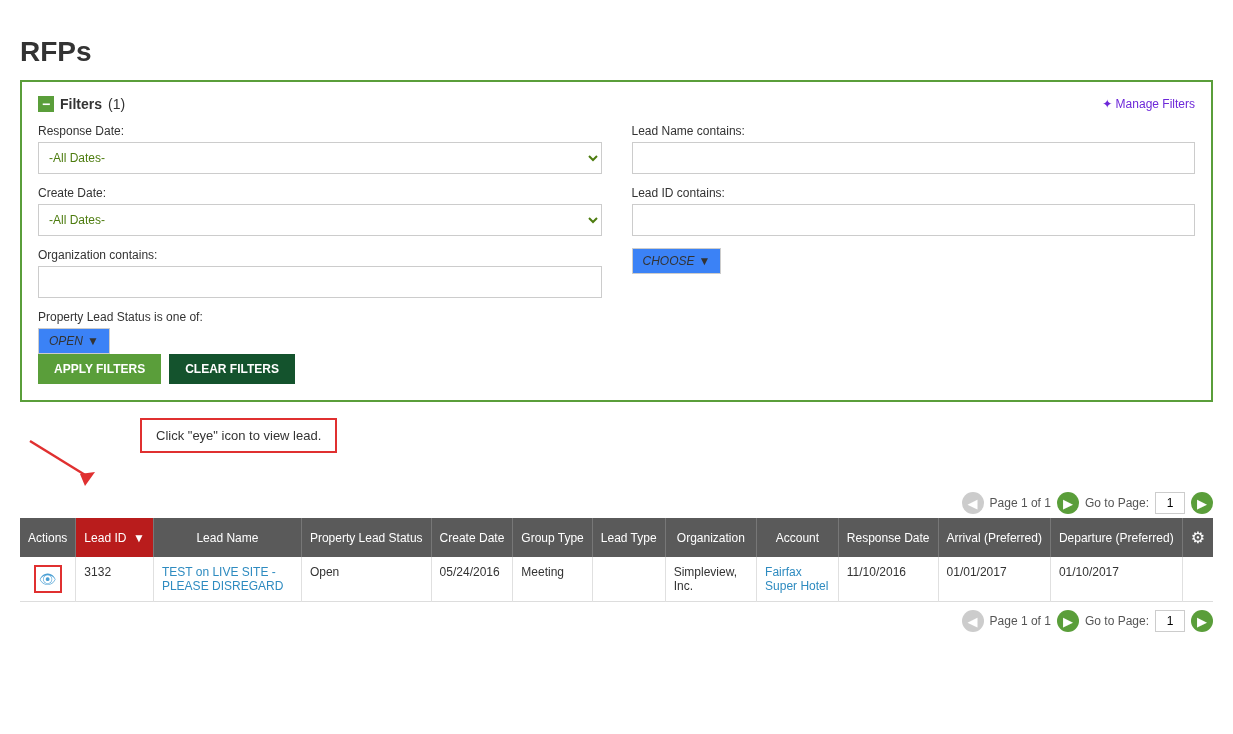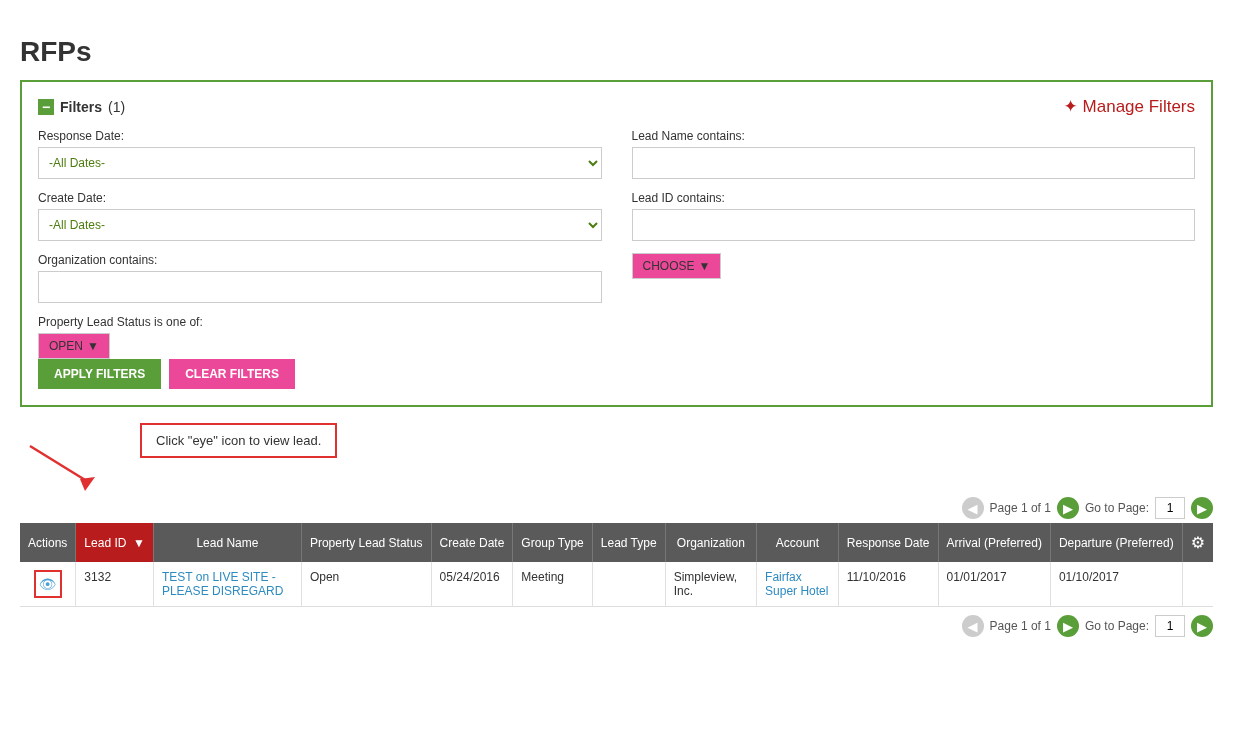--- a/index.html
+++ b/index.html
@@ -43,22 +43,22 @@
       height: 16px;
       background: #5a9e3a;
       color: #fff;
       text-align: center;
       line-height: 16px;
       font-size: 14px;
       font-weight: bold;
       cursor: pointer;
     }
     .manage-filters-link {
-      color: #b91c1c;
-      font-size: 17px;
+      color: #6d28d9;
+      font-size: 12px;
       cursor: pointer;
       text-decoration: none;
     }
     .filters-grid {
       display: grid;
       grid-template-columns: 1fr 1fr;
       gap: 12px 30px;
     }
     .filter-group {
       display: flex;
@@ -90,41 +90,42 @@
       background: #fff;
       appearance: auto;
       outline: none;
     }
     .filter-dropdown-btn {
       display: inline-flex;
       align-items: center;
       gap: 4px;
       padding: 5px 10px;
       border: 1px solid #ccc;
-      background: #ec4899;
-      font-size: 12px;
-      cursor: pointer;
-      color: #333;
+      background: #3b82f6;
+      font-size: 12px;
+      cursor: pointer;
+      color: #333;
+      font-style: italic;
     }
     .filters-actions {
       display: flex;
       gap: 8px;
     }
     .btn-apply {
       background: #5a9e3a;
       color: #fff;
       border: none;
       padding: 8px 16px;
       font-size: 12px;
       font-weight: bold;
       cursor: pointer;
       text-transform: uppercase;
     }
     .btn-clear {
-      background: #ec4899;
+      background: #14532d;
       color: #fff;
       border: none;
       padding: 8px 16px;
       font-size: 12px;
       font-weight: bold;
       cursor: pointer;
       text-transform: uppercase;
     }
     .tooltip-box {
       display: inline-block;

